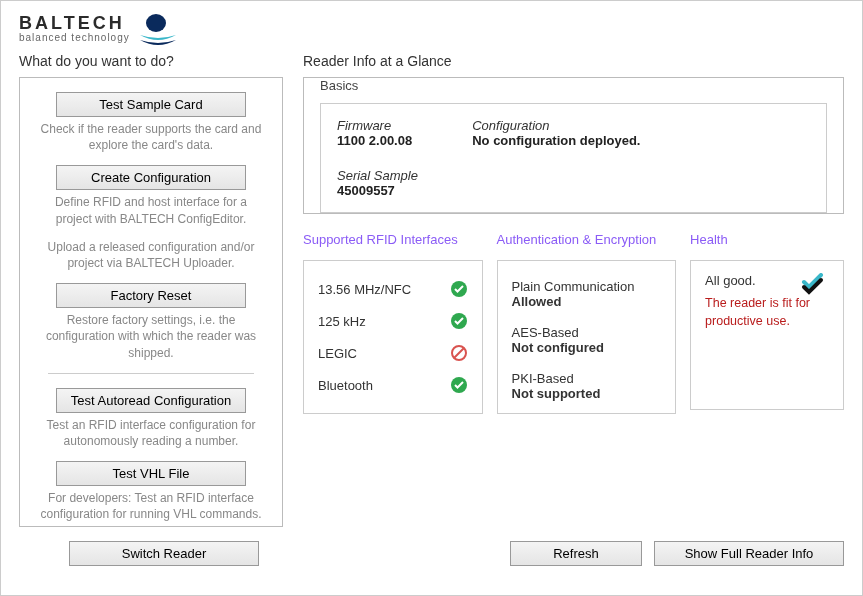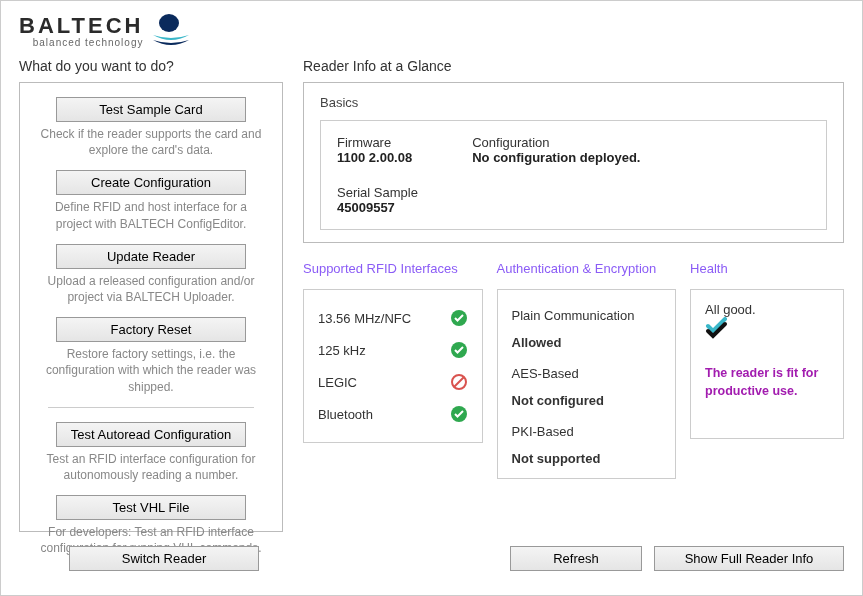--- a/index.html
+++ b/index.html
@@ -8,55 +8,55 @@
     font-size: 13px;
     color: #333;
     background: #fff;
     width: 863px;
     height: 596px;
     border: 1px solid #ccc;
     padding: 12px 18px;
   }
   .logo-row { display: flex; align-items: flex-start; gap: 8px; margin-bottom: 10px; }
   .logo-text { display:flex; flex-direction:column; }
-  .logo-brand { font-size: 22px; font-weight: 700; letter-spacing: 3px; color:#2b2b2b; }
+  .logo-brand { font-size: 18px; font-weight: 700; letter-spacing: 3px; color:#2b2b2b; }
   .logo-tag { font-size: 10px; color:#666; letter-spacing: 1px; margin-top:-2px;text-align:right;}
   .logo-mark { width:40px; height:30px; position:relative; }
   .columns { display:flex; gap:20px; }
   .col-left { width: 264px; }
   .col-right { flex:1; }
   .section-title { font-size:14px; color:#333; margin-bottom:8px; }
   .panel { border:1px solid #bbb; padding:14px 18px 14px 18px; }
   .panel-left { height: 450px; }
   .action-block { text-align:center; margin-bottom:12px; }
   .btn {
     display:block; width: 190px; margin: 0 auto 4px auto;
     background: linear-gradient(#f4f4f4,#e5e5e5);
     border:1px solid #999; padding:4px 0; font-size:13px;
     cursor:pointer; font-family:inherit;
   }
   .desc { font-size:12px; color:#888; line-height:1.35; }
   hr.sep { border:none; border-top:1px solid #ccc; margin:8px 10px 14px 10px; }
-  .right-top { border:1px solid #bbb; padding:12px 16px; margin-bottom:18px; }
+  .right-top { border:1px solid #bbb; padding:0 16px; margin-bottom:18px; }
   .sub-title { font-size:13px; color:#444; margin-bottom:10px; }
   .box { border:1px solid #ccc; padding:14px 16px; }
   .basics-grid { display:flex; gap:60px; margin-bottom:20px; }
-  .kv-label { font-size:13px; color:#333; }
+  .kv-label { font-size:13px; color:#333;font-style:italic; }
   .kv-value { font-weight:700; font-size:13px; color:#222; }
   .three-col { display:flex; gap:14px; }
   .card { flex:1; border:1px solid #ccc; padding:12px 14px; min-height:150px; display:flex; flex-direction:column; }
   .card-title { font-size:13px; color:#8b5cf6; margin-bottom:10px; height:18px; }
   .iface-row { display:flex; justify-content:space-between; align-items:center; margin:7px 0; font-size:13px;gap:22px; }
   .icon { width:18px; height:18px; display:inline-flex; align-items:center; justify-content:center; }
   .auth-block { margin:6px 0 10px 0; }
   .auth-label { font-size:13px; }
-  .auth-val { font-weight:700; font-size:13px;margin-top:12px; }
-  .health-top { display:flex; justify-content:space-between; align-items:flex-start;flex-direction:column; }
+  .auth-val { font-weight:700; font-size:13px; }
+  .health-top { display:flex; justify-content:space-between; align-items:flex-start; }
   .health-msg { font-size:13px; }
-  .health-sub { font-size:12.5px; color:#a21caf; margin-top:26px; line-height:1.4;font-weight:bold; }
+  .health-sub { font-size:12.5px; color:#b91c1c; line-height:1.4; }
   .footer-row { display:flex; justify-content:space-between; margin-top:14px; }
   .footer-left { width:290px; display:flex; justify-content:center; }
   .footer-right { display:flex; gap:12px; }
   .footer-right .btn { width: 170px; }
   .footer-left .btn { width: 190px; }
   .three-wrap { }
   .iface-card-title{white-space:normal;}
 </style>
 </head>
 <body>
@@ -82,21 +82,20 @@
     <div class="panel panel-left">
       <div class="action-block">
         <button class="btn">Test Sample Card</button>
         <div class="desc">Check if the reader supports the card and explore the card's data.</div>
       </div>
       <div class="action-block">
         <button class="btn">Create Configuration</button>
         <div class="desc">Define RFID and host interface for a project with BALTECH ConfigEditor.</div>
       </div>
       <div class="action-block">
-        <button class="btn">Update Reader</button>
         <div class="desc">Upload a released configuration and/or project via BALTECH Uploader.</div>
       </div>
       <div class="action-block">
         <button class="btn">Factory Reset</button>
         <div class="desc">Restore factory settings, i.e. the configuration with which the reader was shipped.</div>
       </div>
       <hr class="sep">
       <div class="action-block">
         <button class="btn">Test Autoread Configuration</button>
         <div class="desc">Test an RFID interface configuration for autonomously reading a number.</div>

